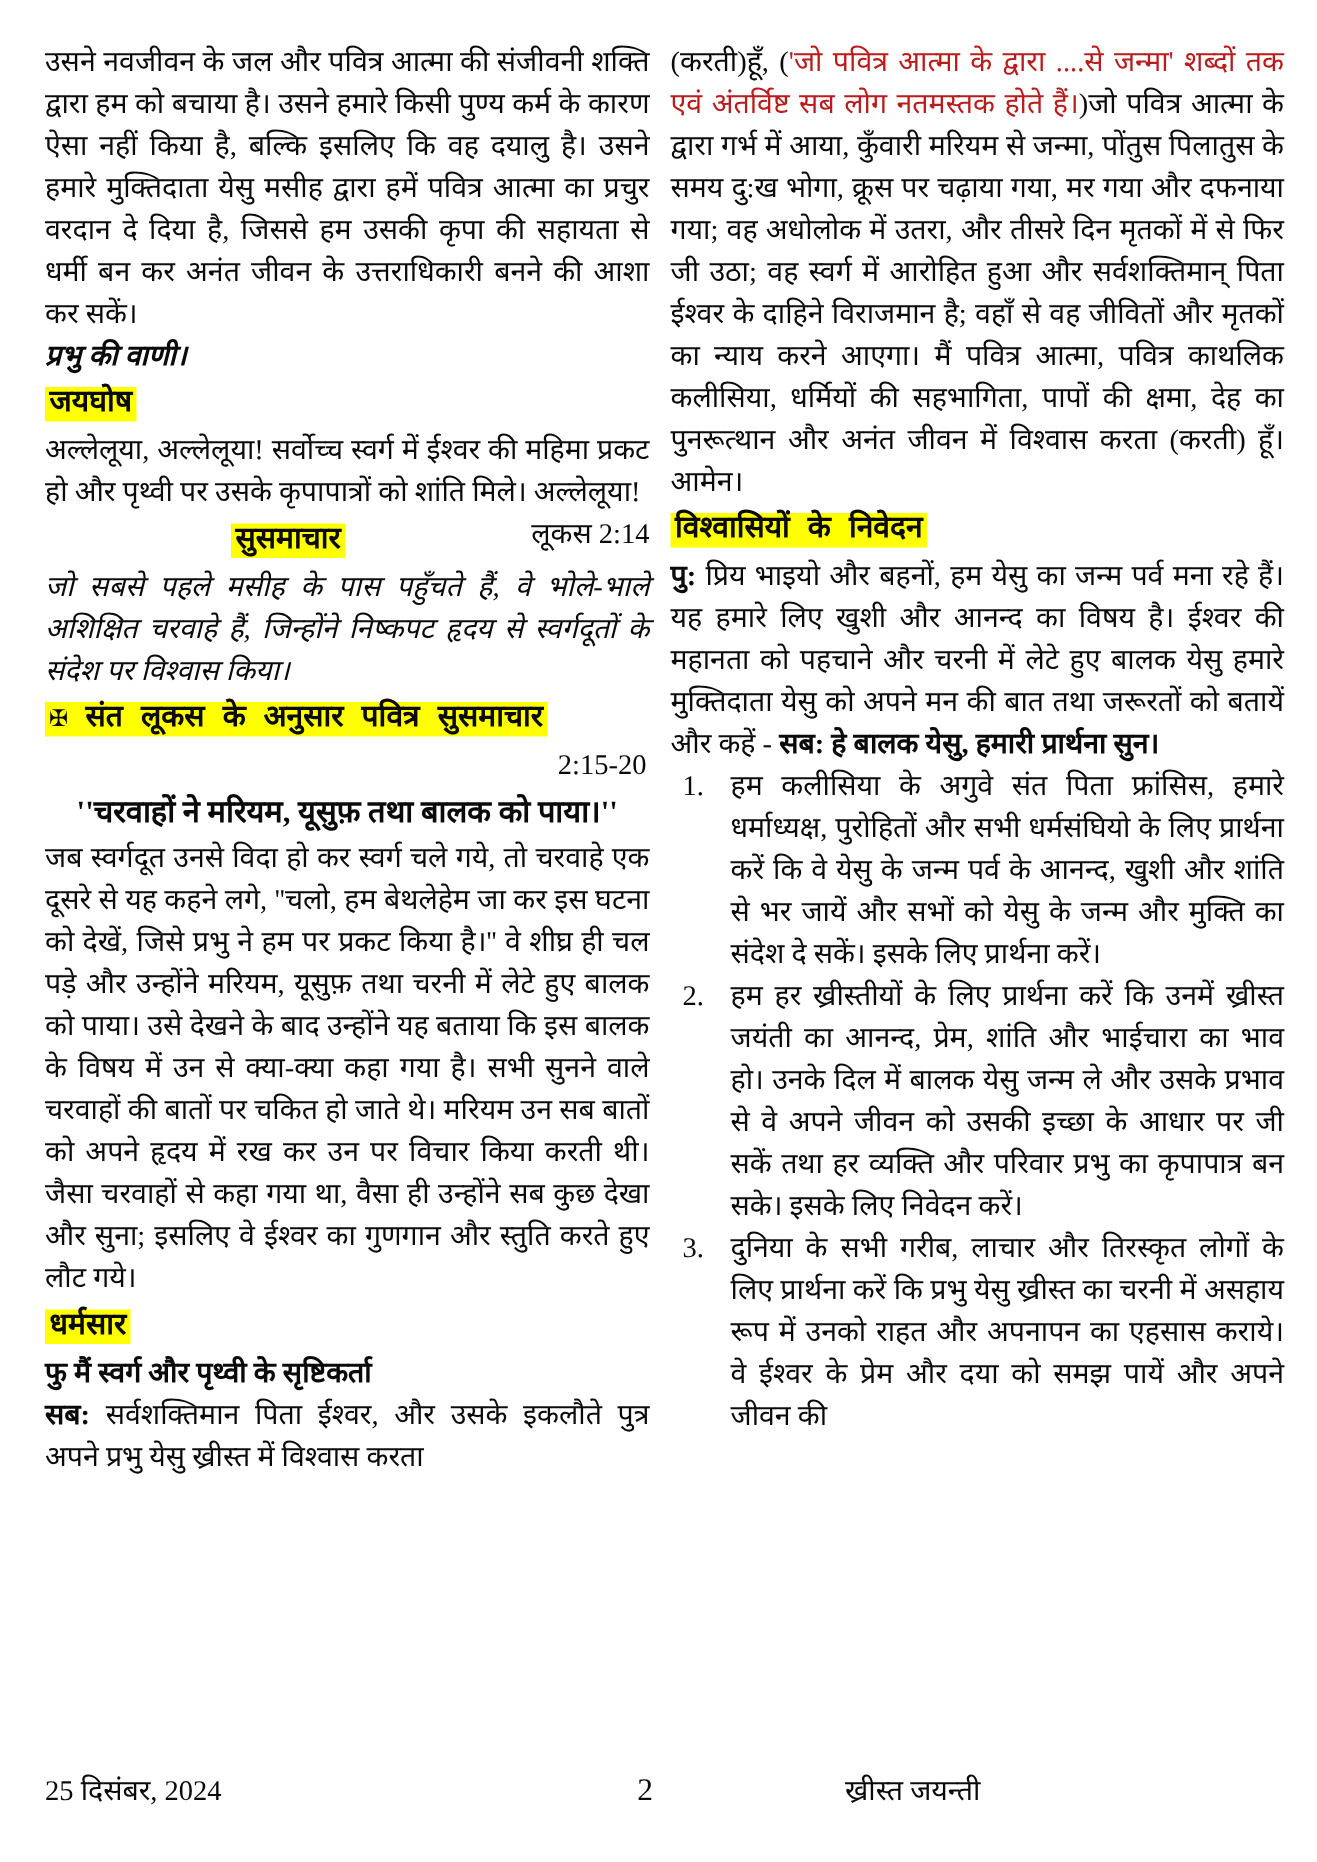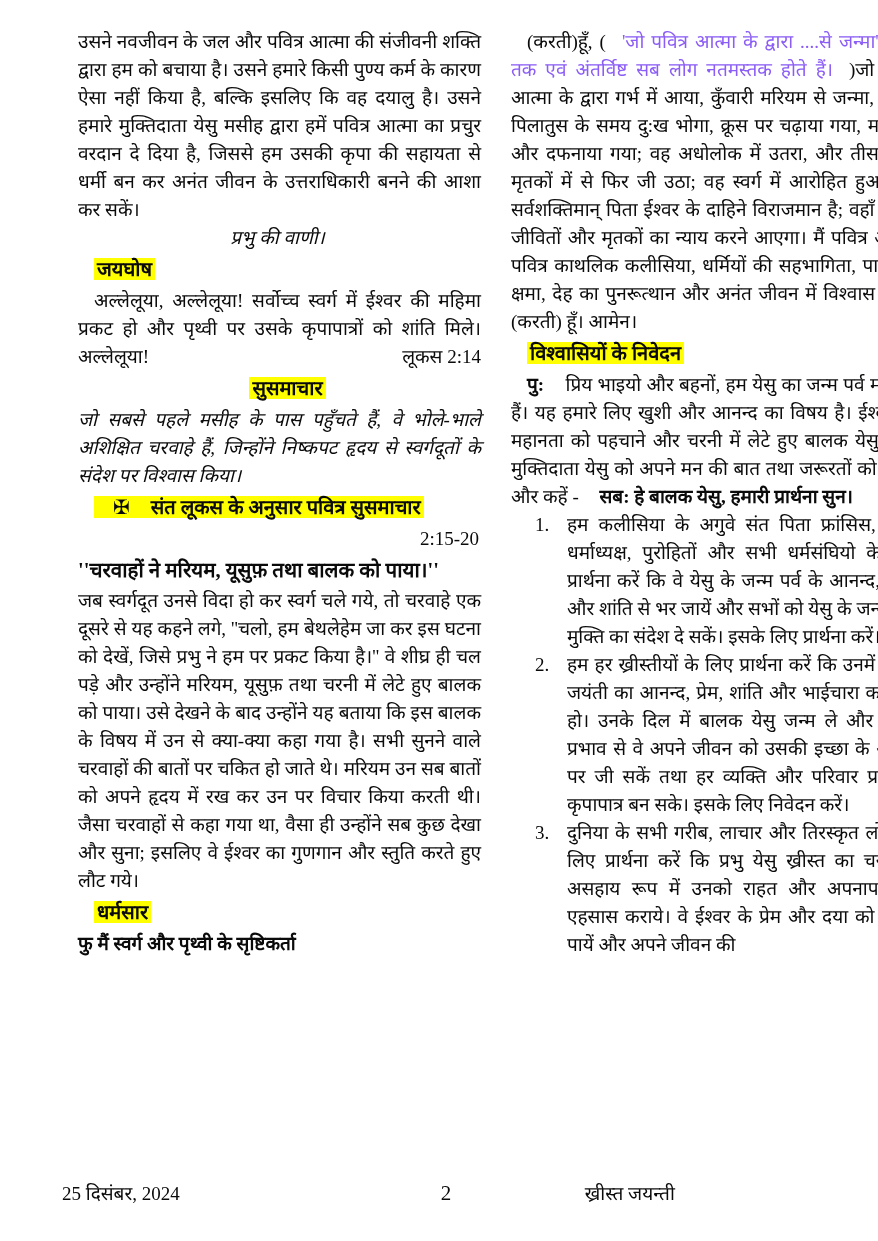--- a/index.html
+++ b/index.html
@@ -1,52 +1,53 @@
 <!DOCTYPE html>
 <html><head>
 <meta charset="utf-8">
 <style>
-  * { box-sizing: border-box; margin-left: 16px; }
+  * { box-sizing: border-box; }
   html, body { margin: 0; padding: 0; }
   body {
     width: 878px; height: 1241px;
     background: #ffffff;
     color: #0a0a0a;
     font-family: "Liberation Serif", "DejaVu Sans", serif;
     position: relative;
     overflow: hidden;
   }
   .page { position: absolute; top: 28px; left: 30px; right: 22px; }
   .columns { display: flex; gap: 14px; }
   .col { font-size: 19px; line-height: 28px; }
   .col-left  { width: 403px; flex: none; }
   .col-right { width: 409px; flex: none; }
 
   p.body { margin: 0; text-align: justify; }
   .italic { font-style: italic; }
   .bold { font-weight: bold; }
 
   .right-note {
-    text-align: center; font-style: italic; font-weight: normal;
+    text-align: left; font-style: italic; font-weight: bold;
     margin: 0; padding-right: 4px;
   }
   .ref-float { float: right; font-weight: normal; }
 
   .heading-row { margin: 2px 0; line-height: 30px; }
   .center { text-align: center; }
   .hl {
     background: #ffff00;
     font-weight: bold;
     font-size: 20px;
     padding: 0 3px;
+    font-family: Liberation Mono, monospace;
   }
-  .red { color: #8b5cf6; }
+  .red { color: #b91c1c; }
 
   .quote-title {
-    text-align: left; font-weight: bold; font-size: 20.5px;
+    text-align: center; font-weight: bold; font-size: 20.5px;
     margin: 2px 0; line-height: 30px;
   }
   .ref-line { text-align: right; margin: 0; padding-right: 2px; }
 
   .list-item { display: flex; margin: 0; }
   .list-item .num { flex: none; width: 40px; padding-left: 8px; }
   .list-item .item-text { flex: 1; margin: 0; text-align: justify; }
 
   .footer {
     position: absolute; top: 1180px; left: 30px; right: 48px;
@@ -91,20 +92,21 @@
 
       <p class="body">जब स्वर्गदूत उनसे विदा हो कर स्वर्ग चले गये, तो चरवाहे एक दूसरे से यह कहने लगे, ''चलो, हम बेथलेहेम जा कर इस घटना को देखें, जिसे प्रभु ने हम पर प्रकट किया है।'' वे शीघ्र ही चल पड़े और उन्होंने मरियम, यूसुफ़ तथा चरनी में लेटे हुए बालक को पाया। उसे देखने के बाद उन्होंने यह बताया कि इस बालक के विषय में उन से क्या-क्या कहा गया है।  सभी सुनने वाले चरवाहों की बातों पर चकित हो जाते थे।  मरियम उन सब बातों को अपने हृदय में रख कर उन पर विचार किया करती थी।  जैसा चरवाहों से कहा गया था, वैसा ही उन्होंने सब कुछ देखा और सुना; इसलिए वे ईश्वर का गुणगान और स्तुति करते हुए लौट गये।</p>
 
 
       <div class="heading-row">
         <span class="hl">धर्मसार</span>
       </div>
 
       <p class="body bold">फु मैं स्वर्ग और पृथ्वी के सृष्टिकर्ता</p>
 
+      <p class="body"><span class="bold">सब:</span><span> सर्वशक्तिमान पिता ईश्वर, और उसके इकलौते पुत्र अपने प्रभु येसु ख्रीस्त में विश्वास करता</span></p>
     </div>
 
     <div class="col col-right">
 
       <p class="body"><span>(करती)हूँ, (</span><span class="red">'जो पवित्र आत्मा के द्वारा ....से जन्मा' शब्दों तक एवं अंतर्विष्ट सब लोग नतमस्तक होते हैं।</span><span>)जो पवित्र आत्मा के द्वारा गर्भ में आया, कुँवारी मरियम से जन्मा, पोंतुस पिलातुस के समय दु:ख भोगा, क्रूस पर चढ़ाया गया, मर गया और दफनाया गया; वह अधोलोक में उतरा, और तीसरे दिन मृतकों में से फिर जी उठा; वह स्वर्ग में आरोहित हुआ और सर्वशक्तिमान् पिता ईश्वर के दाहिने विराजमान है; वहाँ से वह जीवितों और मृतकों का न्याय करने आएगा। मैं पवित्र आत्मा, पवित्र काथलिक कलीसिया, धर्मियों की सहभागिता, पापों की क्षमा, देह का  पुनरूत्थान और अनंत जीवन में विश्वास करता (करती) हूँ।  आमेन।</span></p>
 
       <div class="heading-row">
         <span class="hl">विश्वासियों के निवेदन</span>
       </div>
 

